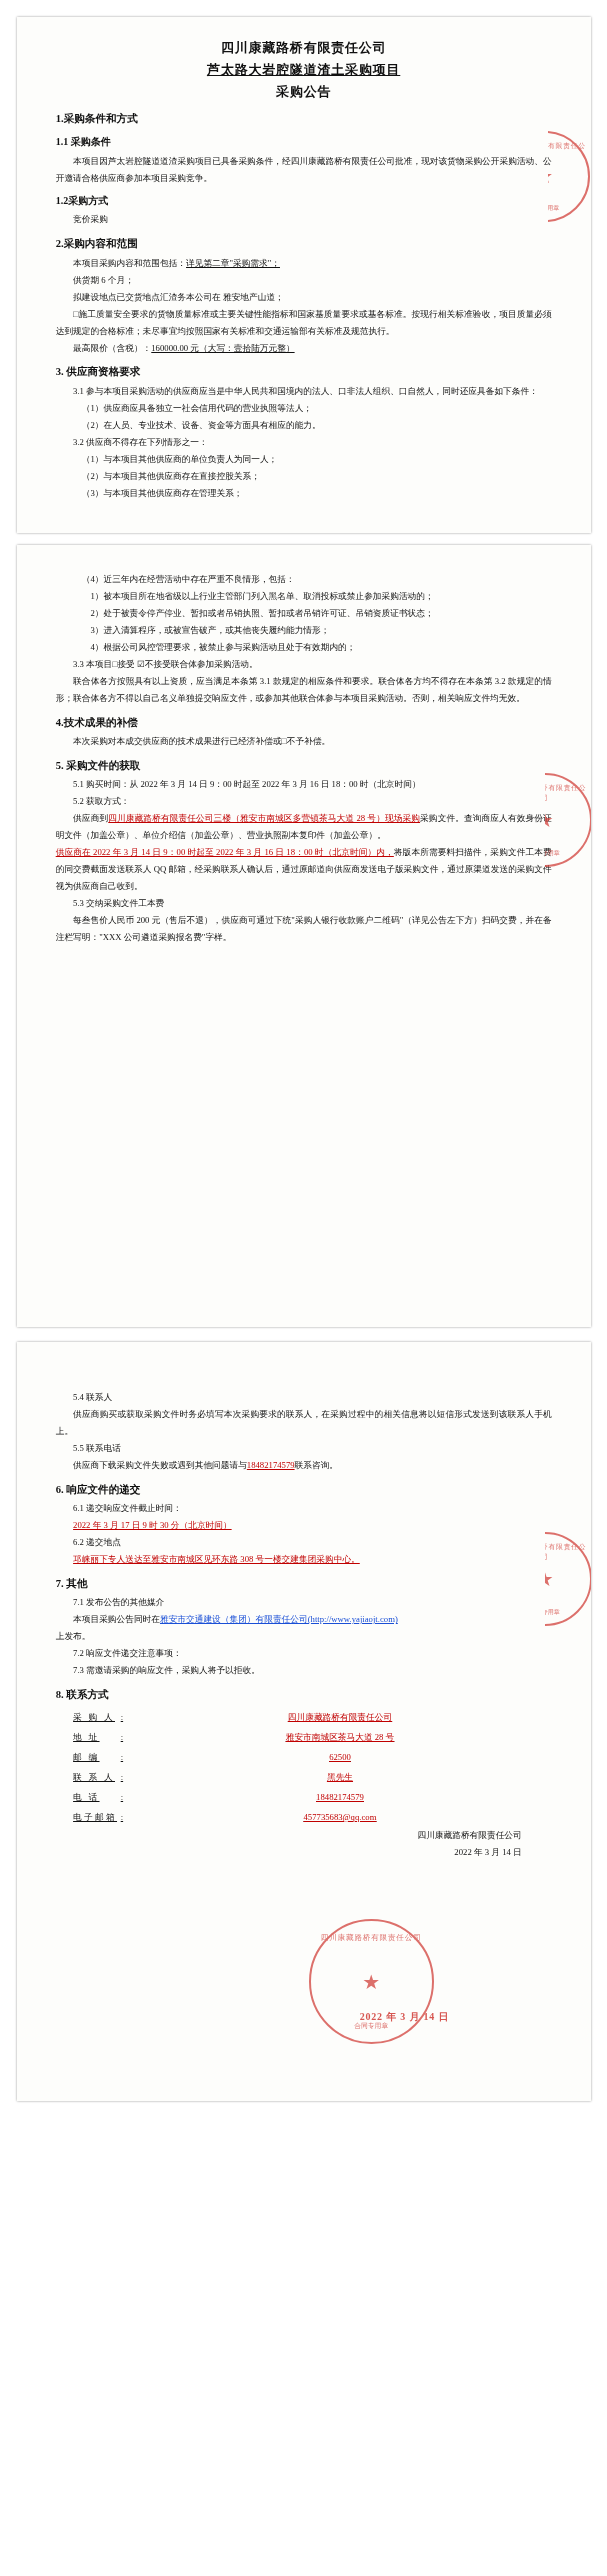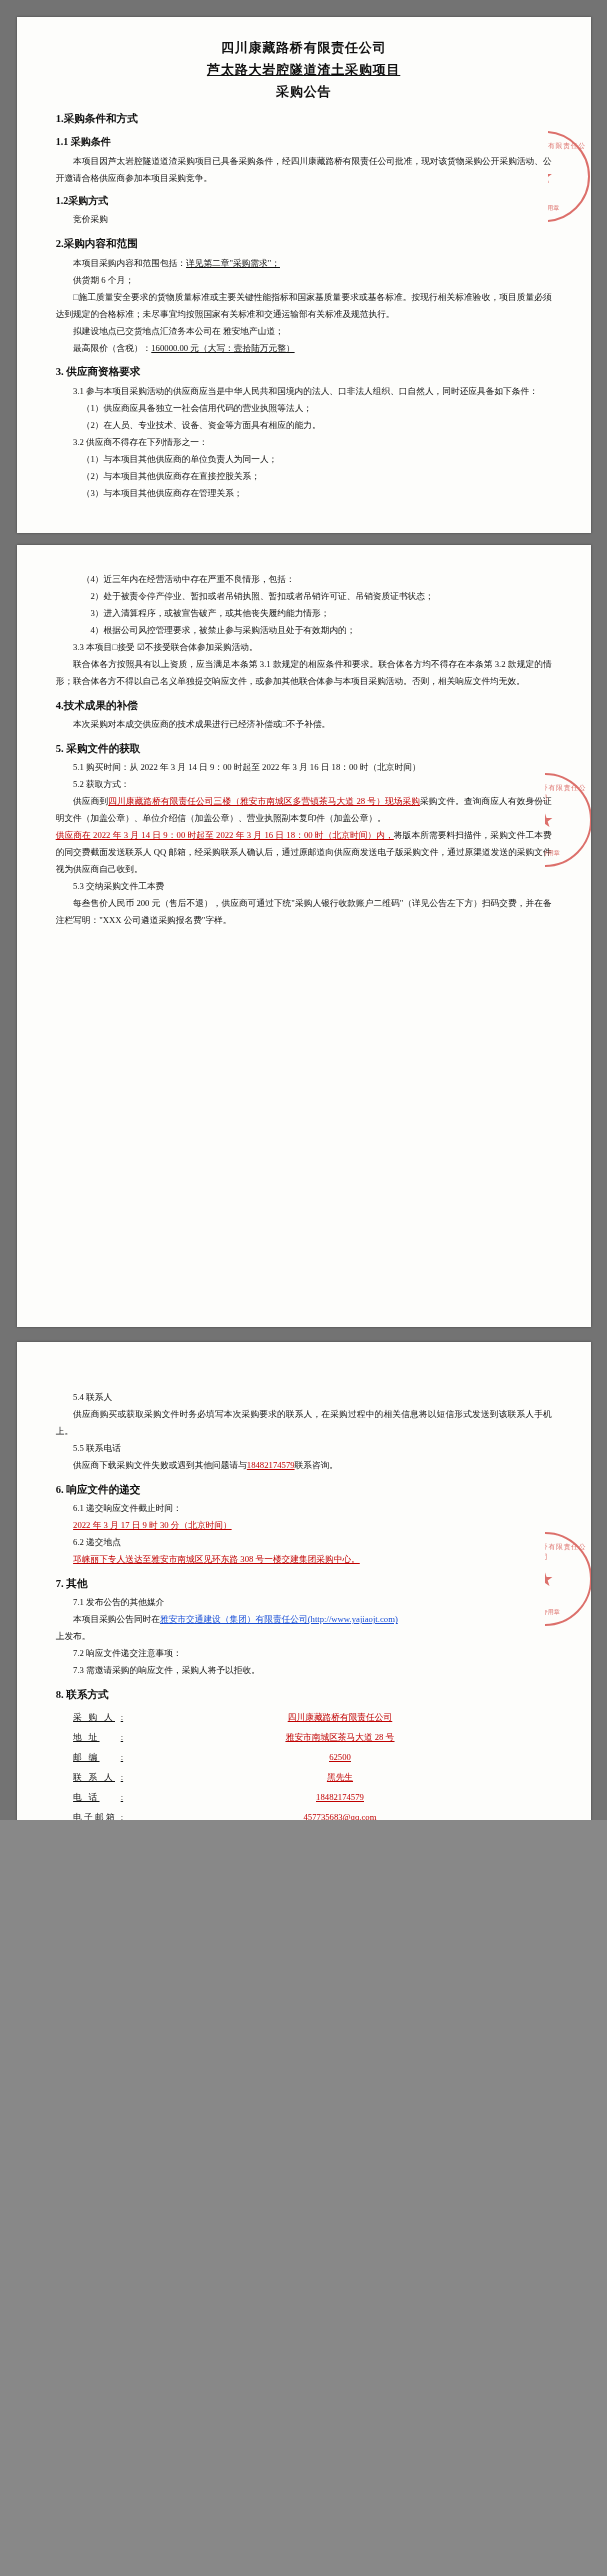--- a/index.html
+++ b/index.html
@@ -1,17 +1,17 @@
 <!DOCTYPE html>
 <html style="font-size:12px"><head>
 <meta charset="utf-8">
 <style>
   html,body{margin:0;padding:0;background:#888;}
   body{font-family:"Liberation Serif","DejaVu Serif",serif;}
-  #page{width:607px;height:1820px;position:relative;background:#737373;overflow:hidden;}
+  #page{width:607px;height:2576px;position:relative;background:#ffffff;overflow:hidden;}
   .sheet{position:absolute;left:16.7px;width:574px;background:#fdfdfb;box-shadow:0 0 2.3px rgba(0,0,0,.4);}
   .sheet .inner{padding:20px 39px 15px 39px;font-size:8.7px;line-height:1.95;color:#111;}
   .doc-title{text-align:center;font-weight:bold;font-size:13px;line-height:1.7;letter-spacing:0.8px;}
   .doc-title .u{text-decoration:underline;}
   h2.sec{font-size:10.6px;font-weight:bold;margin:6.8px 0 1.5px 0;line-height:1.7;}
   h3.sub{font-size:10px;font-weight:bold;margin:4.6px 0 0.8px 0;}
   p.t{margin:0;text-indent:2em;text-align:justify;}
   p.n{margin:0;text-align:justify;}
   p.i3{margin:0;text-indent:3em;text-align:justify;}
   p.i4{margin:0;text-indent:4em;text-align:justify;}
@@ -50,22 +50,22 @@
 
       <h2 class="sec">1.采购条件和方式</h2>
       <h3 class="sub">1.1 采购条件</h3>
       <p class="t"><span>本项目因芦太岩腔隧道道渣采购项目已具备采购条件，经四川康藏路桥有限责任公司批准，现对该货物采购公开采购活动、公开邀请合格供应商参加本项目采购竞争。</span></p>
       <h3 class="sub">1.2采购方式</h3>
       <p class="t">竞价采购</p>
 
       <h2 class="sec">2.采购内容和范围</h2>
       <p class="t"><span>本项目采购内容和范围包括：</span><span class="u">详见第二章"采购需求"；</span></p>
       <p class="t">供货期 6 个月；</p>
+      <p class="t">拟建设地点已交货地点汇渣务本公司在 雅安地产山道；</p>
       <p class="t">□施工质量安全要求的货物质量标准或主要关键性能指标和国家基质量要求或基各标准。按现行相关标准验收，项目质量必须达到规定的合格标准；未尽事宜均按照国家有关标准和交通运输部有关标准及规范执行。</p>
-      <p class="t">拟建设地点已交货地点汇渣务本公司在 雅安地产山道；</p>
       <p class="t"><span>最高限价（含税）：</span><span class="u">160000.00 元（大写：壹拾陆万元整）</span></p>
 
       <h2 class="sec">3. 供应商资格要求</h2>
       <p class="t">3.1 参与本项目采购活动的供应商应当是中华人民共和国境内的法人、口非法人组织、口自然人，同时还应具备如下条件：</p>
       <p class="i3">（1）供应商应具备独立一社会信用代码的营业执照等法人；</p>
       <p class="i3">（2）在人员、专业技术、设备、资金等方面具有相应的能力。</p>
       <p class="t">3.2 供应商不得存在下列情形之一：</p>
       <p class="i3">（1）与本项目其他供应商的单位负责人为同一人；</p>
       <p class="i3">（2）与本项目其他供应商存在直接控股关系；</p>
       <p class="i3">（3）与本项目其他供应商存在管理关系；</p>
@@ -76,20 +76,21 @@
         <div class="star">★</div>
         <div class="txt">四川康藏路桥有限责任公司</div>
         <div class="btxt">合同专用章</div>
       </div>
     </div>
   </div>
 
   <div class="sheet" style="top:545px;height:782px;">
     <div class="inner" style="padding-top:26px;">
       <p class="i3">（4）近三年内在经营活动中存在严重不良情形，包括：</p>
+      <p class="i4">1）被本项目所在地省级以上行业主管部门列入黑名单、取消投标或禁止参加采购活动的；</p>
       <p class="i4">2）处于被责令停产停业、暂扣或者吊销执照、暂扣或者吊销许可证、吊销资质证书状态；</p>
       <p class="i4">3）进入清算程序，或被宣告破产，或其他丧失履约能力情形；</p>
       <p class="i4">4）根据公司风控管理要求，被禁止参与采购活动且处于有效期内的；</p>
       <p class="t">3.3 本项目□接受 ☑不接受联合体参加采购活动。</p>
       <p class="t">联合体各方按照具有以上资质，应当满足本条第 3.1 款规定的相应条件和要求。联合体各方均不得存在本条第 3.2 款规定的情形；联合体各方不得以自己名义单独提交响应文件，或参加其他联合体参与本项目采购活动。否则，相关响应文件均无效。</p>
 
       <h2 class="sec">4.技术成果的补偿</h2>
       <p class="t">本次采购对本成交供应商的技术成果进行已经济补偿或□不予补偿。</p>
 
       <h2 class="sec">5. 采购文件的获取</h2>

